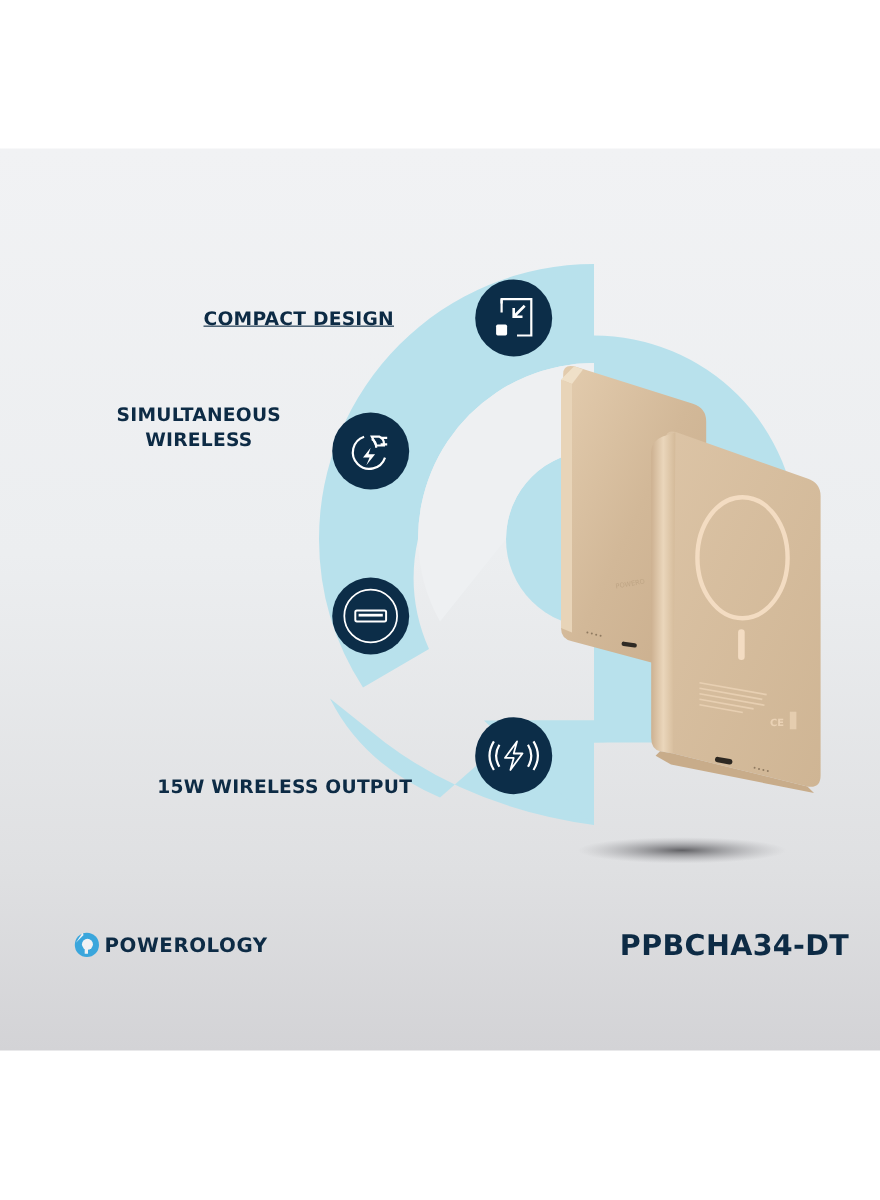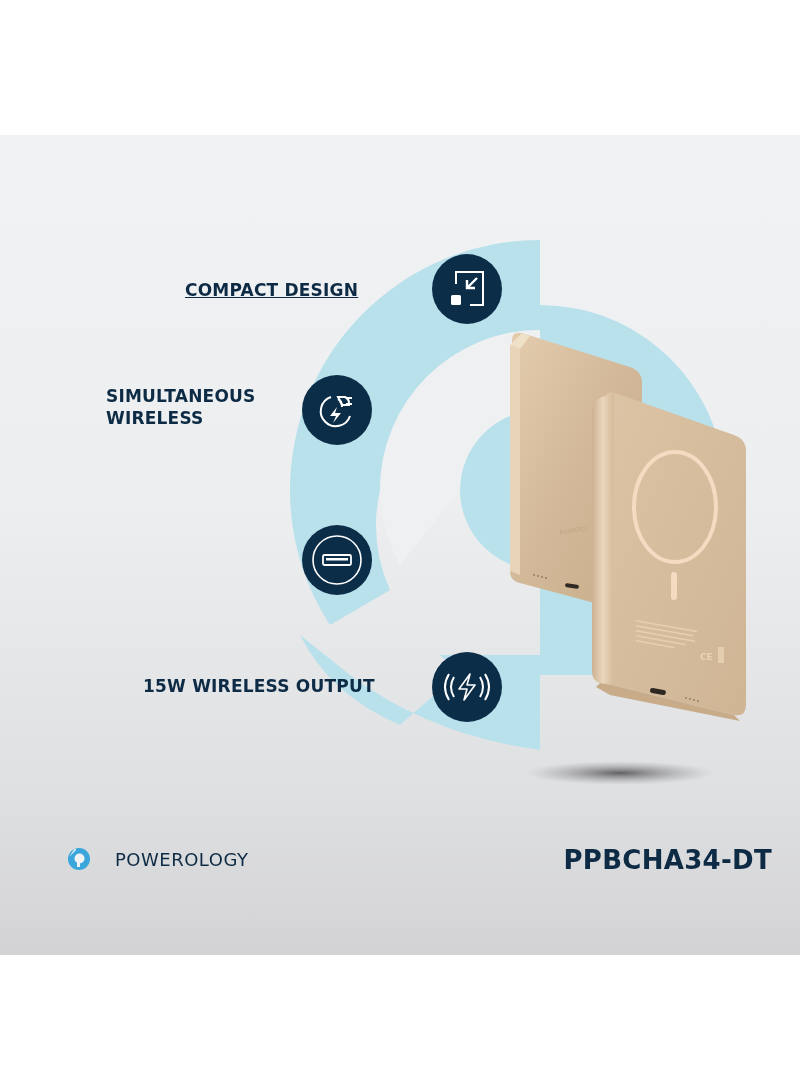--- a/index.html
+++ b/index.html
@@ -4,21 +4,21 @@
 <style>
   html, body { margin: 0; padding: 0; background: #ffffff; }
   body { width: 800px; height: 1091px; position: relative; overflow: hidden; font-family: "DejaVu Sans", "Liberation Sans", sans-serif; }
   .panel { position: absolute; left: 0; top: 135px; width: 800px; height: 820px;
     background: linear-gradient(180deg, #f1f2f4 0%, #eceef0 45%, #dfe0e2 80%, #d3d3d6 100%); overflow: hidden; }
   .art { position: absolute; left: 0; top: 0; width: 800px; height: 820px; }
   .label { position: absolute; color: #0d2b45; font-weight: bold; font-size: 17px; letter-spacing: 0.2px; line-height: 22px; white-space: nowrap; }
   .icon-circle { position: absolute; width: 70px; height: 70px; border-radius: 50%; background: #0c2d48; }
   .icon-circle svg { position: absolute; left: 0; top: 0; width: 70px; height: 70px; }
   .brand { position: absolute; left: 66px; top: 710px; height: 28px; display: flex; align-items: center; }
-  .brand-name { color: #0d2b45; font-weight: normal; font-size: 18px; letter-spacing: 0.5px; margin-left: 23px; }
+  .brand-name { color: #0d2b45; font-weight: bold; font-size: 18px; letter-spacing: 0.5px; margin-left: 3px; }
   .model { position: absolute; right: 28px; top: 710px; color: #0d2b45; font-weight: bold; font-size: 26px; letter-spacing: 0.3px; }
 </style>
 </head>
 <body>
 
 <div class="panel">
 
   <svg class="art" viewBox="0 0 800 820">
     <defs>
       <linearGradient id="goldA" x1="0" y1="0" x2="1" y2="1">
@@ -93,25 +93,25 @@
       <rect x="718" y="512" width="6" height="16" fill="#ead2b5" opacity="0.8"></rect>
       <rect x="650" y="554" width="16" height="5" rx="2.5" fill="#2d2822" transform="rotate(10 658 556)"></rect>
       <circle cx="686" cy="563" r="0.9" fill="#8f7a60"></circle>
         <circle cx="690" cy="564" r="0.9" fill="#8f7a60"></circle>
         <circle cx="694" cy="565" r="0.9" fill="#8f7a60"></circle>
         <circle cx="698" cy="566" r="0.9" fill="#8f7a60"></circle>
     </g>
   </svg>
 
   <div class="label" style="left:185px; top:144px;text-decoration:underline;">COMPACT DESIGN</div>
-  <div class="label" style="left:106px; top:250px;">
+  <div class="label" style="left:106px; top:232px;text-align:center;">
     <div>SIMULTANEOUS</div>
     <div>WIRELESS</div>
   </div>
-  <div class="label" style="left:143px; top:540px;">15W WIRELESS OUTPUT</div>
+  <div class="label" style="left:143px; top:570px;">15W WIRELESS OUTPUT</div>
 
   <div class="icon-circle" style="left:432px; top:119px;">
     <svg viewBox="0 0 70 70">
       <path d="M24 22 L24 18 L51 18 L51 51 L38 51" fill="none" stroke="#fff" stroke-width="2"></path>
       <path d="M24 18 L24 30" fill="none" stroke="#fff" stroke-width="2"></path>
       <rect x="19" y="41" width="10" height="10" rx="1.5" fill="#fff"></rect>
       <path d="M45 24 L35 34 M35 26 L35 34 L43 34" fill="none" stroke="#fff" stroke-width="2.4"></path>
     </svg>
   </div>
   <div class="icon-circle" style="left:302px; top:240px;">

